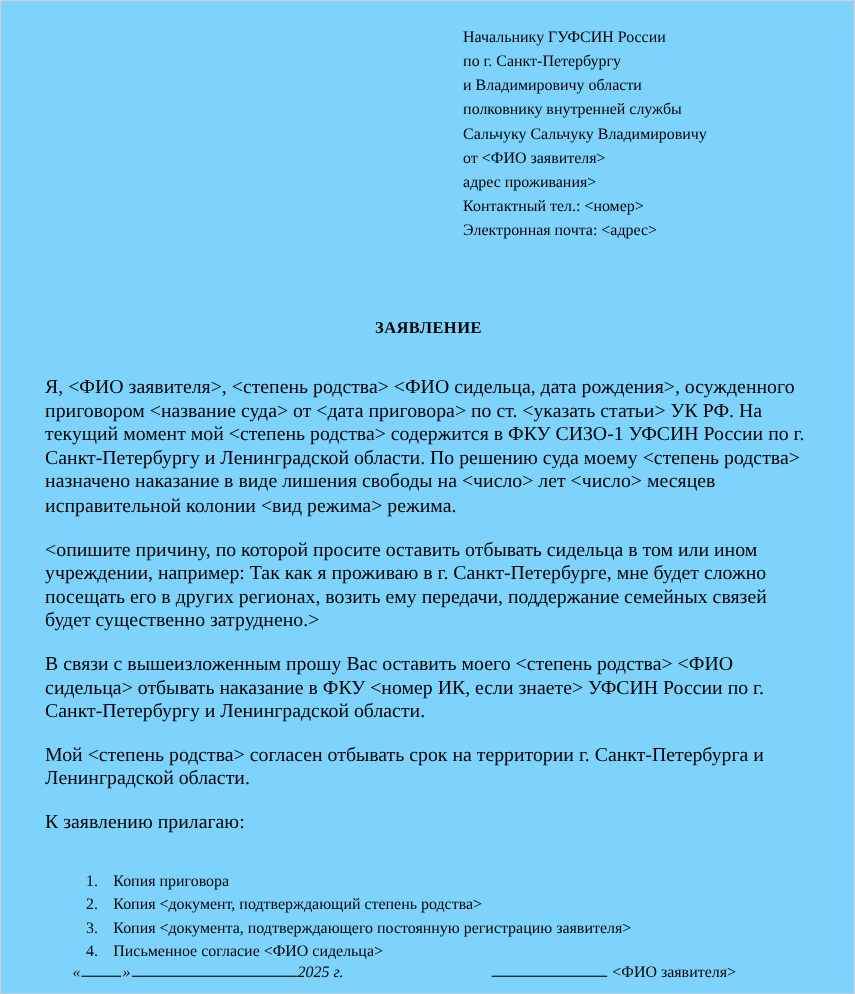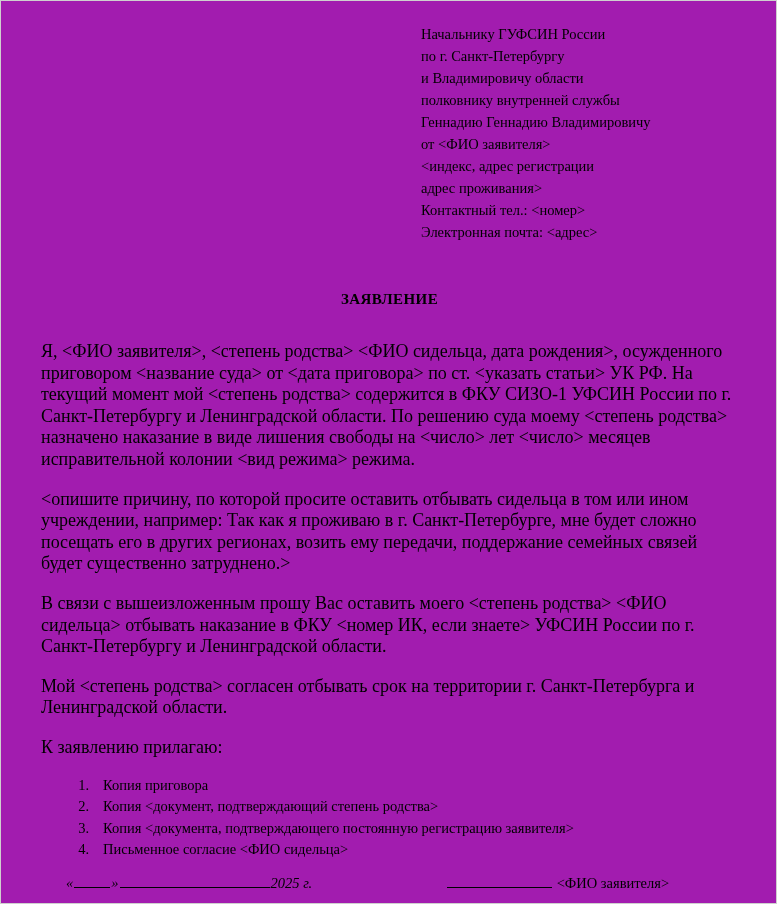--- a/index.html
+++ b/index.html
@@ -10,21 +10,21 @@
   }
   body {
     font-family: "Liberation Serif", "DejaVu Serif", serif;
     color: #000000;
   }
   .page {
     position: relative;
     width: 777px;
     height: 904px;
     box-sizing: border-box;
-    background: #a21caf;
+    background: #7dd3fc;
     border: 1px solid #cfcfcf;
     overflow: hidden;
   }
 
   
   .addressee {
     position: absolute;
     left: 420px;
     top: 22px;
     width: 310px;
@@ -54,21 +54,21 @@
     top: 340px;
     width: 696px;
   }
   .para {
     font-size: 18px;
     line-height: 21.6px;
     text-align: left;
     margin: 0 0 18px 0;
   }
   .para.tight {
-    margin-bottom: 16px;
+    margin-bottom: 32px;
   }
 
   
   .attach-list {
     margin: 0;
     padding: 0;
     list-style: none;
     font-size: 14.5px;
     line-height: 21.6px;
   }
@@ -121,23 +121,22 @@
 </head>
 <body>
 
 <div class="page">
 
   <div class="addressee">
     <div class="line">Начальнику ГУФСИН России</div>
     <div class="line">по г. Санкт-Петербургу</div>
     <div class="line">и Владимировичу области</div>
     <div class="line">полковнику внутренней службы</div>
-    <div class="line">Геннадию Геннадию Владимировичу</div>
+    <div class="line">Сальчуку Сальчуку Владимировичу</div>
     <div class="line">от &lt;ФИО заявителя&gt;</div>
-    <div class="line">&lt;индекс, адрес регистрации</div>
     <div class="line">адрес проживания&gt;</div>
     <div class="line">Контактный тел.: &lt;номер&gt;</div>
     <div class="line">Электронная почта: &lt;адрес&gt;</div>
   </div>
 
   <div class="doc-title">ЗАЯВЛЕНИЕ</div>
 
   <div class="content">
 
     <p class="para">Я, &lt;ФИО заявителя&gt;, &lt;степень родства&gt; &lt;ФИО сидельца, дата рождения&gt;, осужденного приговором &lt;название суда&gt; от &lt;дата приговора&gt; по ст. &lt;указать статьи&gt; УК РФ. На текущий момент мой &lt;степень родства&gt; содержится в ФКУ СИЗО-1 УФСИН России по г. Санкт-Петербургу и Ленинградской области. По решению суда моему &lt;степень родства&gt; назначено наказание в виде лишения свободы на &lt;число&gt; лет &lt;число&gt; месяцев исправительной колонии &lt;вид режима&gt; режима.</p>

